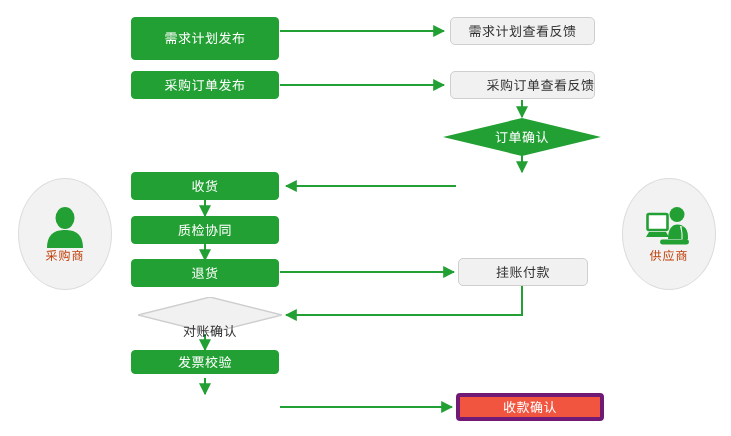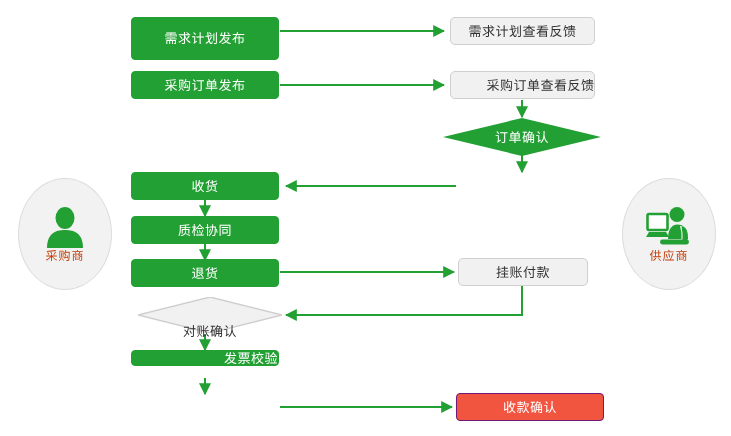--- a/index.html
+++ b/index.html
@@ -49,21 +49,21 @@
     background: #f1f1f1;
     color: #333333;
     border: 1px solid #cfcfcf;
     border-radius: 5px;
   }
   
   .node.orange-box {
     background: #f1543f;
     color: #ffffff;
     border-radius: 4px;
-    border: 1px solid #701a75;
+    border: 4px solid #701a75;
   }
   
   .diamond {
     position: absolute;
     display: flex;
     align-items: center;
     justify-content: center;
   }
   .diamond .diamond-shape {
     position: absolute;
@@ -205,21 +205,21 @@
     <span>挂账付款</span>
   </div>
 
   <div class="diamond grey-diamond" style="left:138px; top:297px; width:144px; height:36px;">
     <svg class="diamond-shape" viewBox="0 0 144 36" preserveAspectRatio="none" xmlns="http://www.w3.org/2000/svg">
       <polygon points="72,0 144,18 72,36 0,18" fill="#f1f1f1" stroke="#cfcfcf" stroke-width="1.4"></polygon>
     </svg>
     <span class="diamond-label">对账确认</span>
   </div>
 
-  <div class="node green-box" style="left:131px; top:350px; width:148px; height:16px;justify-content:flex-end;">
+  <div class="node green-box" style="left:131px; top:350px; width:148px; height:24px;">
     <span>发票校验</span>
   </div>
 
 
   <div class="node orange-box" style="left:456px; top:393px; width:148px; height:28px;">
     <span>收款确认</span>
   </div>
 
 </div>
 

